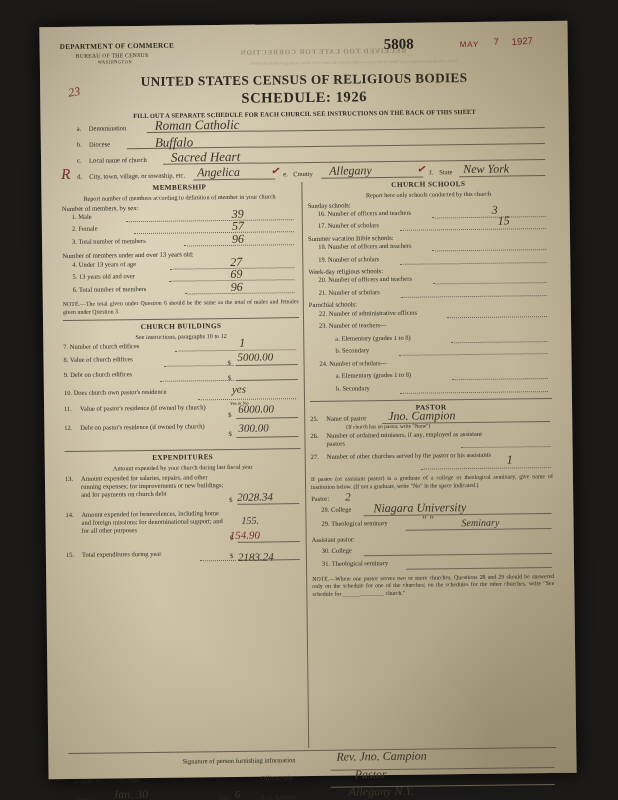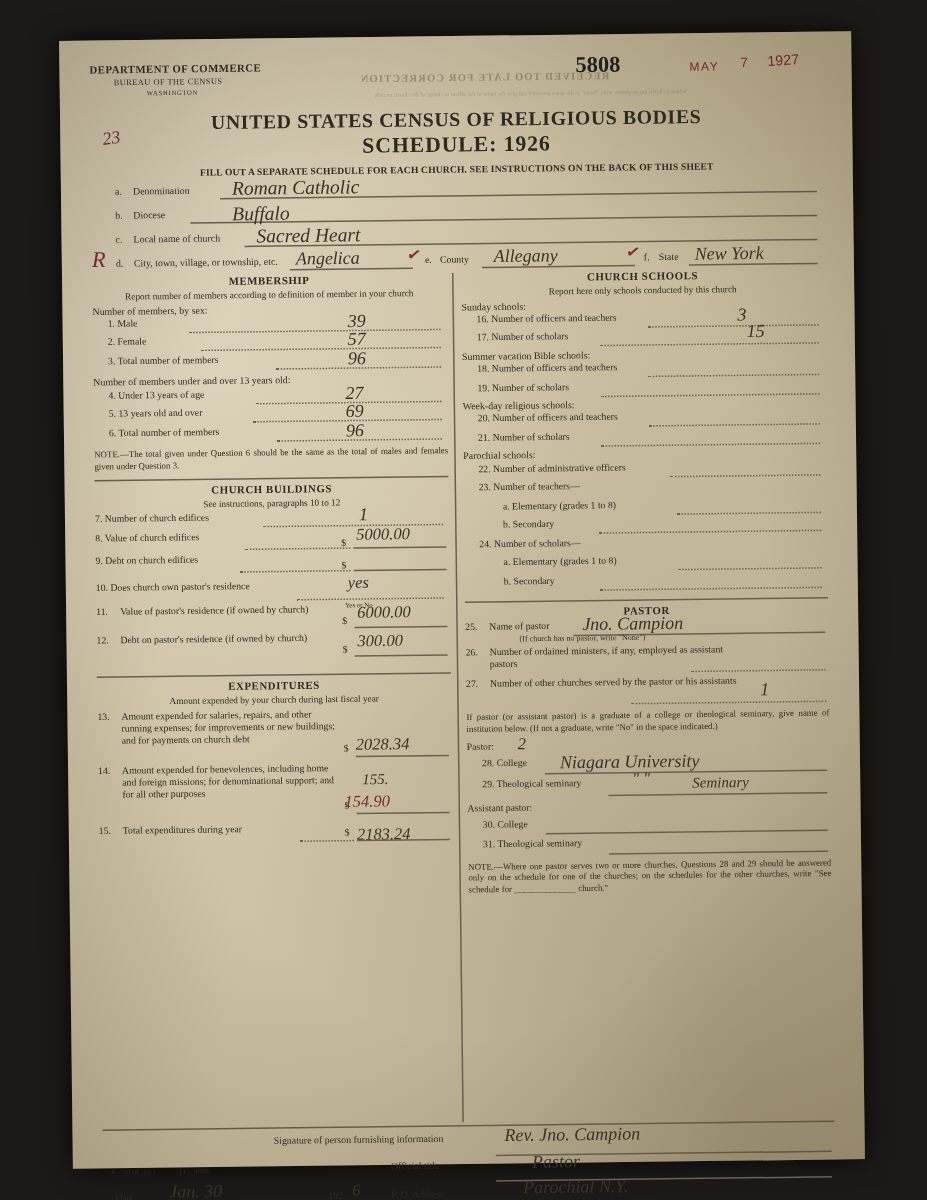--- a/index.html
+++ b/index.html
@@ -621,21 +621,21 @@
         </div>
 
         <div style="position:relative; height:18px;">
           <span style="position:absolute; left:8px; top:3px;">Date</span>
 
           <span class="hand" style="left:44px; top:-5px; font-size:12px;">Jan. 30</span>
           <span style="position:absolute; left:150px; top:3px;">192</span>
           <span class="hand" style="left:166px; top:-3px; font-size:11px;">6</span>
           <span style="position:absolute; left:192px; top:3px;">P. O. Address</span>
 
-          <span class="hand" style="left:280px; top:-5px; font-size:12px;">Parochial N.Y.</span>
+          <span class="hand" style="left:280px; top:-5px; font-size:12px;">Allegany N.Y.</span>
         </div>
       </div>
 
       <div class="smallprint">
         <span>6—5518</span>
         <span style="margin-left:2px;">(b.)</span>
         <span style="margin-left:14px;">11—9080</span>
       </div>
 
     </div>

